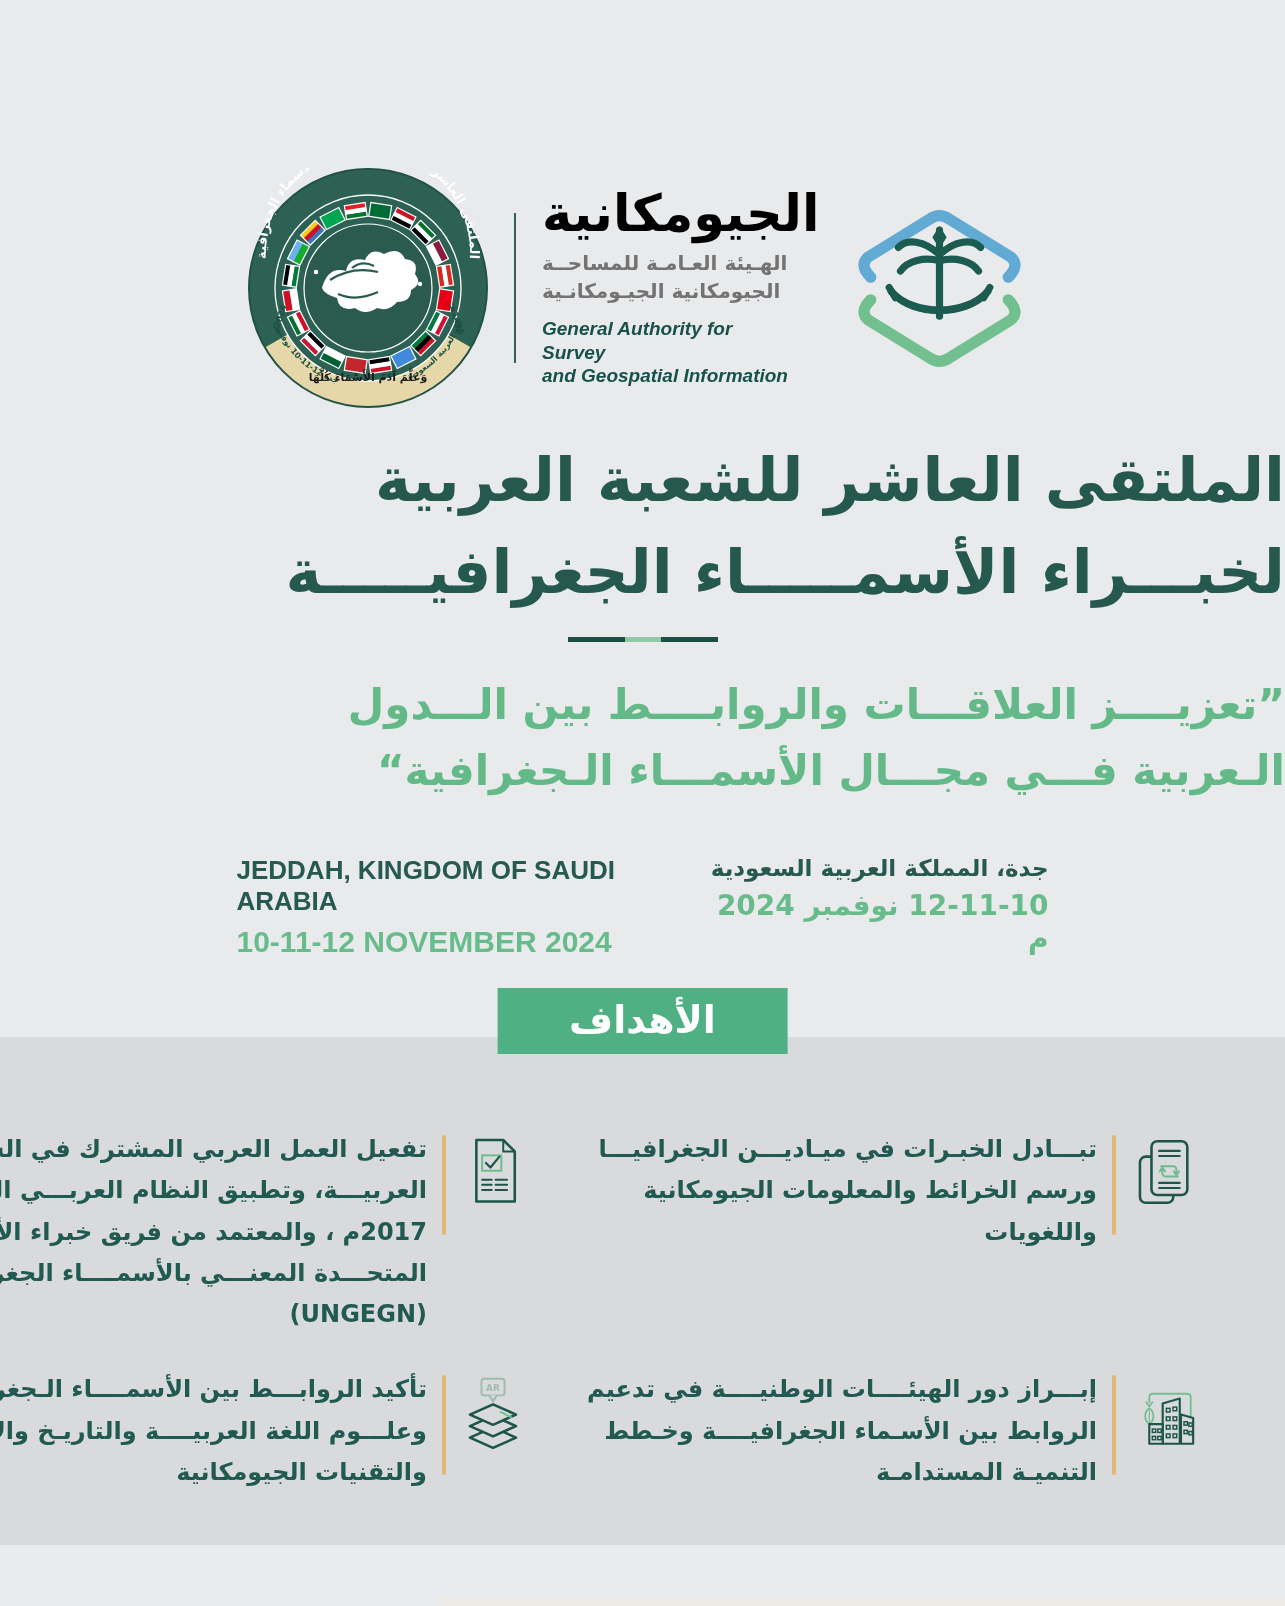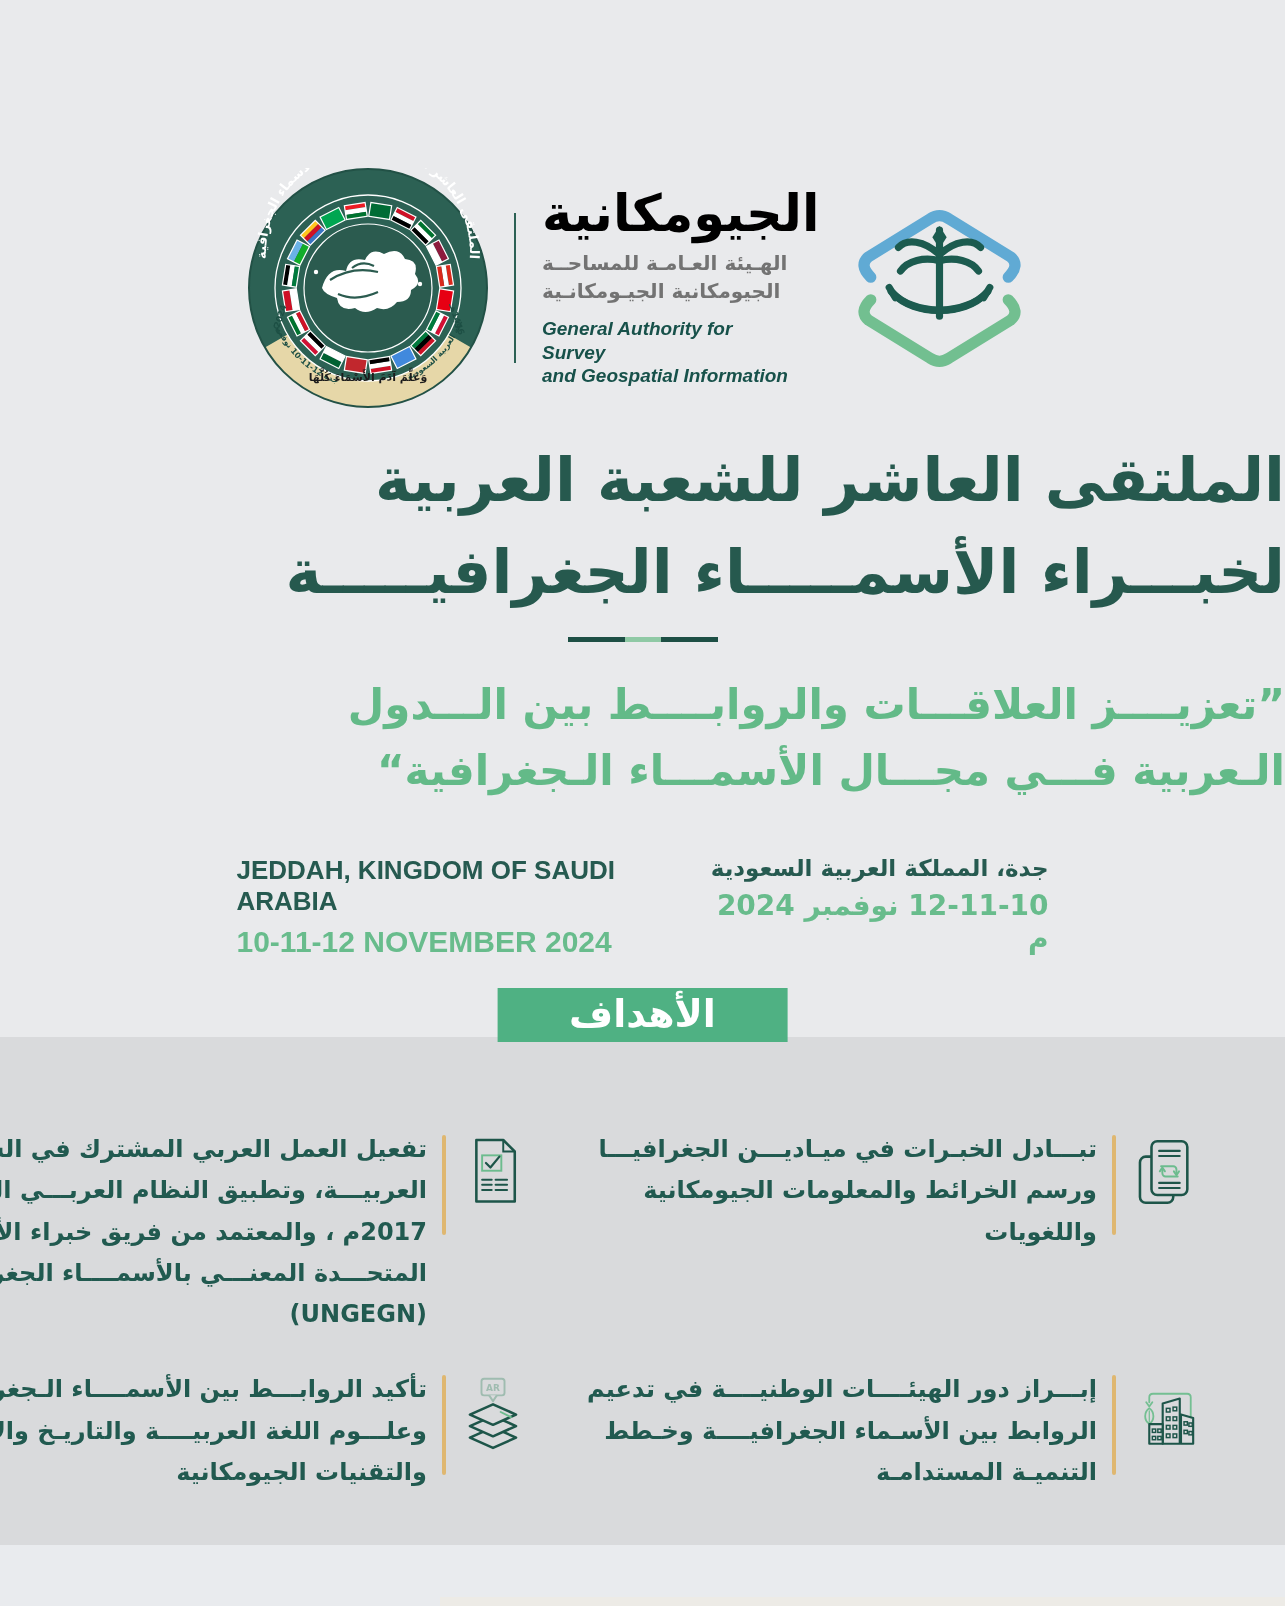--- a/index.html
+++ b/index.html
@@ -32,21 +32,21 @@
   .info-ar{direction:rtl;text-align:right;}
   .info-location{font-size:26px;font-weight:bold;color:#265a50;}
   .info-ar .info-location{font-size:23px;}
   .info-date{margin-top:8px;font-size:30px;font-weight:bold;color:#68bc8c;}
   .info-ar .info-date{font-size:28px;}
 
   
   .objectives{position:relative;height:508px;background:#d9dadc;}
   .badge{position:absolute;top:-49px;left:50%;transform:translateX(-50%);
          background:#4fb183;color:#fff;font-size:38px;font-weight:bold;
-         padding:4px 72px;line-height:1.2;direction:rtl;}
+         padding:10px 72px;line-height:1.2;direction:rtl;}
   .grid{direction:rtl;display:grid;grid-template-columns:540px 470px;column-gap:130px;row-gap:34px;
         padding:92px 90px 0 55px;}
   .objective{display:flex;direction:rtl;align-items:flex-start;gap:15px;}
   .obj-icon{flex:0 0 auto;width:64px;height:78px;margin-top:4px;}
   .obj-bar{flex:0 0 auto;width:4px;height:100px;background:#dfb771;border-radius:2px;margin-top:6px;}
   .obj-text{flex:1;direction:rtl;text-align:right;white-space:pre;overflow:visible;
             font-size:24px;font-weight:bold;color:#215a50;line-height:1.72;margin:0;}
 
   
   .footer{position:relative;height:61px;background:#e9ebee;}

